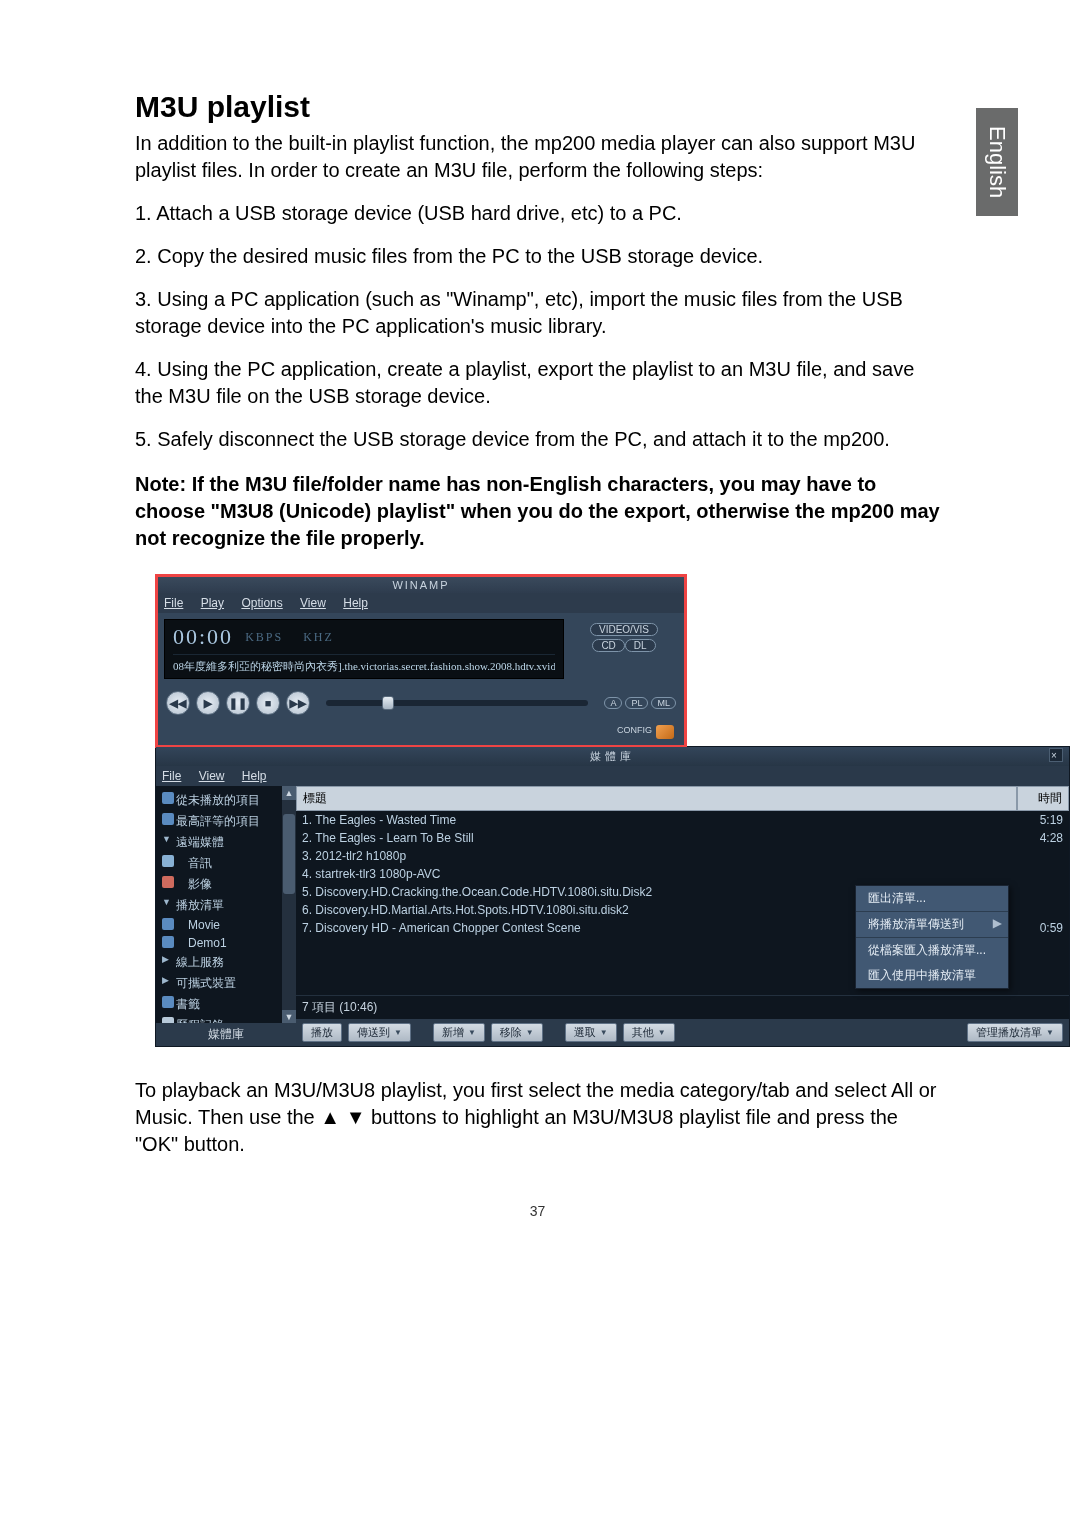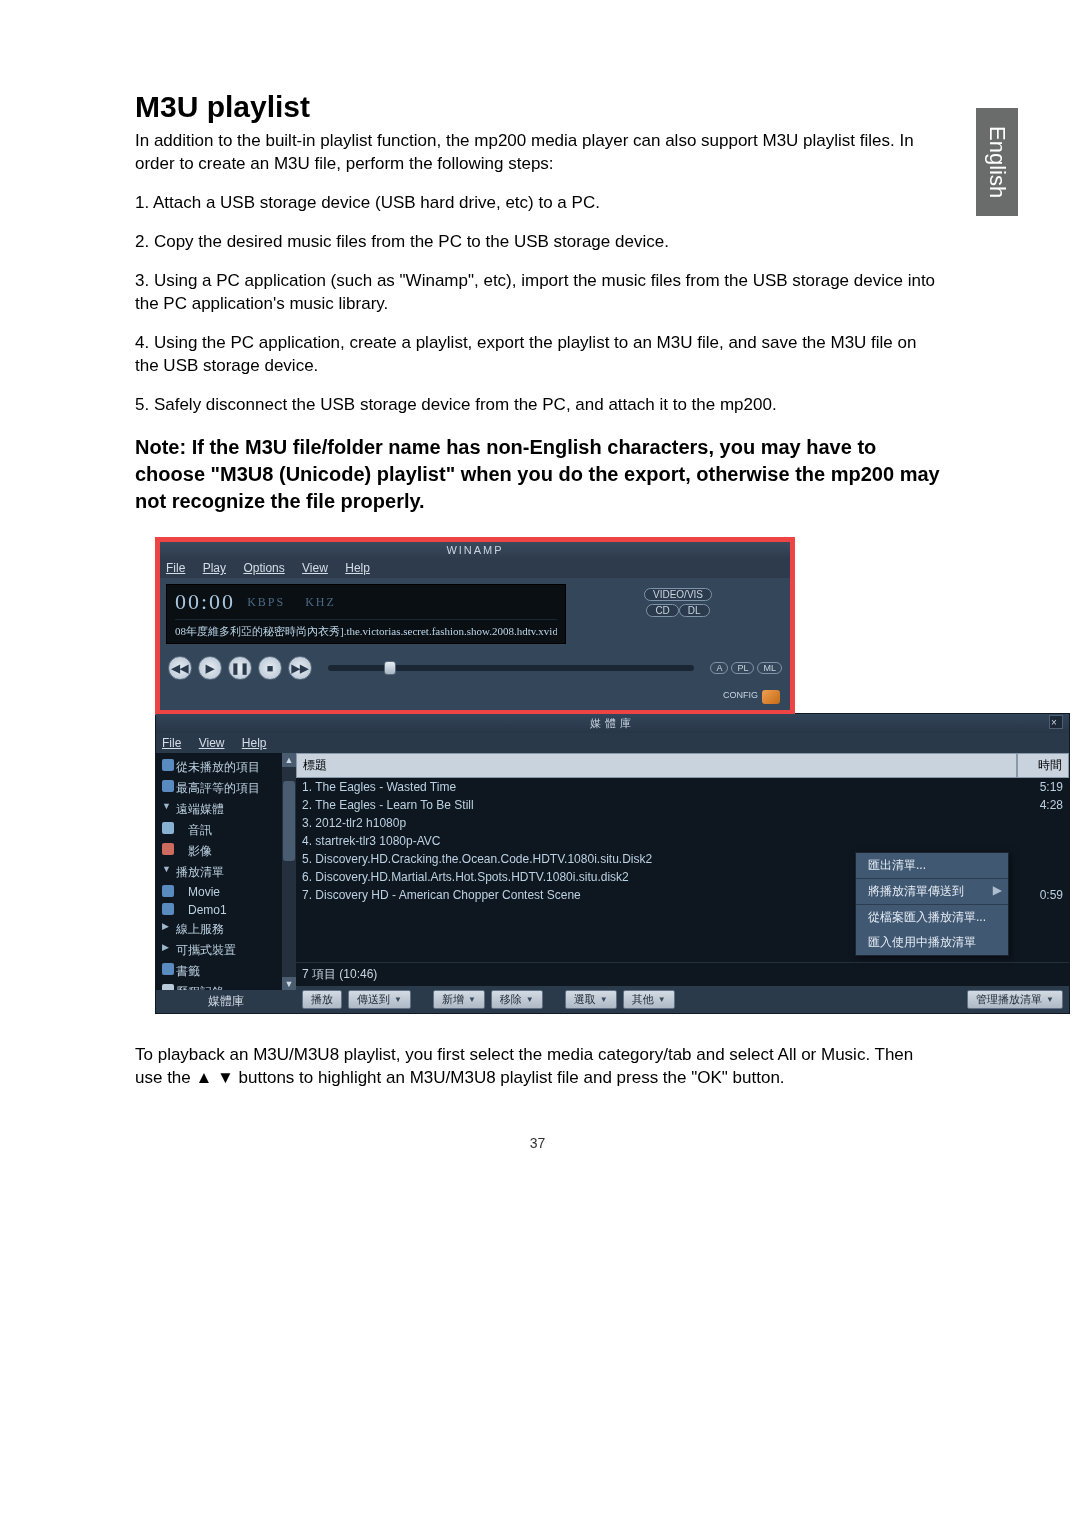--- a/index.html
+++ b/index.html
@@ -26,40 +26,40 @@
     padding: 18px 8px;
     font-size: 22px;
     border-radius: 0 0 0 0;
   }
   h1 {
     font-size: 30px;
     font-weight: bold;
     margin-bottom: 6px;
   }
   .intro, .step, .closing {
-    font-size: 17px;
+    font-size: 20px;
     line-height: 1.35;
     margin-bottom: 16px;
   }
   .note {
     font-size: 20px;
     font-weight: bold;
     line-height: 1.35;
     margin: 18px 0 22px 0;
   }
   .screenshot {
     margin: 10px 20px 30px 20px;
     position: relative;
     font-family: Tahoma, Arial, sans-serif;
   }
   
   .winamp-main {
     background: #7f1d1d;
-    border: 5px solid #ef4444;
-    width: 640px;
+    border: 3px solid #ef4444;
+    width: 532px;
     position: relative;
   }
   .wm-titlebar {
     background: linear-gradient(#3a4a5c,#2e3c4e);
     color: #c9d4df;
     font-size: 11px;
     text-align: center;
     padding: 2px 0;
     letter-spacing: 2px;
     position: relative;

